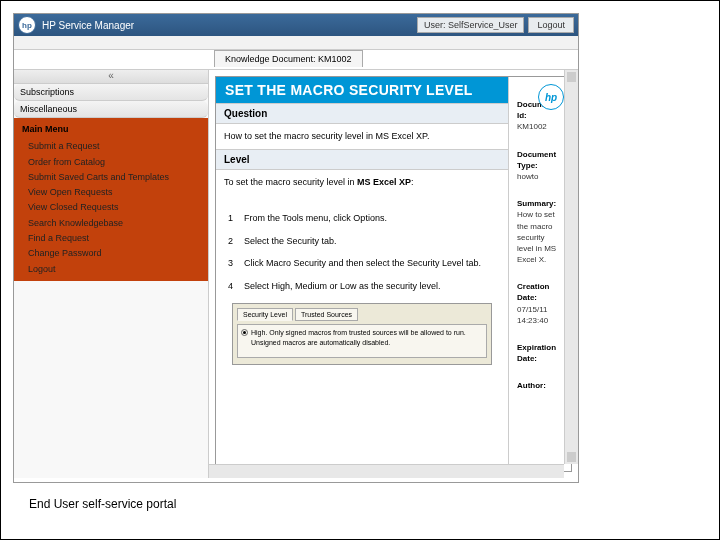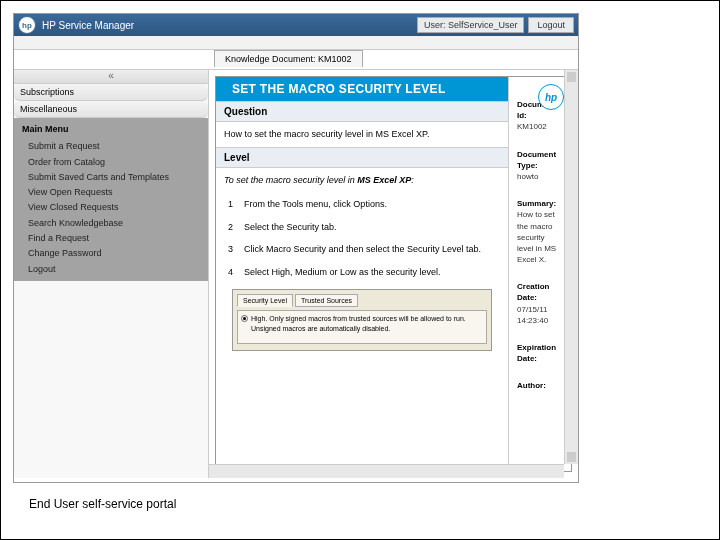--- a/index.html
+++ b/index.html
@@ -11,31 +11,31 @@
 .app-title { flex: 1; }
 .user-box { background: #e8ecef; color: #333; padding: 2px 6px; font-size: 9px; margin-right: 4px; border: 1px solid #aaa; }
 .logout-btn { background: #e8ecef; color: #333; padding: 2px 8px; font-size: 9px; border: 1px solid #aaa; cursor: pointer; }
 .subbar { background: #f2f2f2; height: 14px; border-bottom: 1px solid #ccc; }
 .tab-row { display: flex; align-items: flex-start; height: 20px; padding-left: 200px; background: #fff; border-bottom: 1px solid #ccc; }
 .doc-tab { background: #f5f5f5; border: 1px solid #aaa; border-bottom: none; padding: 3px 10px; font-size: 9px; position: relative; }
 .content-row { display: flex; height: 408px; }
 .left-pane { width: 195px; background: #f8f8f8; border-right: 1px solid #ccc; height: 100%; overflow: hidden; }
 .collapse-bar { background: linear-gradient(#eee, #ddd); height: 14px; text-align: center; font-size: 10px; color: #666; border-bottom: 1px solid #ccc; cursor: pointer; }
 .nav-section { background: linear-gradient(#f4f4f4, #e4e4e4); padding: 3px 6px; font-size: 9px; border-bottom: 1px solid #ccc; cursor: pointer; border-radius: 6px; }
-.nav-tree { padding: 4px 8px; background: #a3a3a3; font-size: 9px; line-height: 1.7; }
+.nav-tree { padding: 4px 8px; background: #c2410c; font-size: 9px; line-height: 1.7; }
 .nav-root { font-weight: bold; margin-bottom: 2px; }
 .nav-item { padding-left: 6px; cursor: pointer; color: #222; }
 .right-pane { flex: 1; background: #fff; position: relative; padding: 6px; overflow: hidden; }
 .doc-box { border: 1px solid #999; height: 396px; display: flex; }
 .doc-main { width: 350px; border-right: 1px solid #ccc; display: flex; flex-direction: column; }
-.doc-title-bar { background: #0096d6; color: #fff; padding: 5px 16px; font-size: 12px; font-weight: bold; letter-spacing: 0.3px; display: flex; align-items: center; text-align: right; }
+.doc-title-bar { background: #0096d6; color: #fff; padding: 5px 9px; font-size: 14px; font-weight: bold; letter-spacing: 0.3px; display: flex; align-items: center; text-align: right; }
 .hp-logo-circle { width: 26px; height: 26px; border: 1.5px solid #0096d6; border-radius: 50%; display: flex; align-items: center; justify-content: center; color: #0096d6; font-size: 10px; font-style: italic; font-weight: bold; margin-left: auto; background: #fff; position: absolute; right: 14px; top: 14px; }
 .section-header { background: #e8eef4; padding: 4px 8px; font-size: 10px; font-weight: bold; border-top: 1px solid #ccc; border-bottom: 1px solid #ccc; }
 .section-body { padding: 6px 8px; font-size: 9px; line-height: 1.4; }
-.answer-intro { margin-bottom: 12px; font-style: italic; }
+.answer-intro { margin-bottom: 24px; }
 .answer-intro b { font-weight: bold; }
 .steps { padding-left: 4px; }
 .step { display: flex; margin-bottom: 10px; font-size: 9px; }
 .step-num { width: 16px; flex-shrink: 0; }
 .step-text { flex: 1; }
 .screenshot-box { margin: 4px 8px; border: 1px solid #999; background: #ece9d8; padding: 4px; font-size: 7px; width: 260px; height: 62px; }
 .ss-tabs { display: flex; gap: 2px; margin-bottom: 3px; }
 .ss-tab { background: #f8f6ef; border: 1px solid #aaa; padding: 1px 5px; font-size: 7px; }
 .ss-tab.active { border-bottom-color: #f8f6ef; }
 .ss-body { background: #f8f6ef; border: 1px solid #aaa; padding: 3px; height: 34px; }

